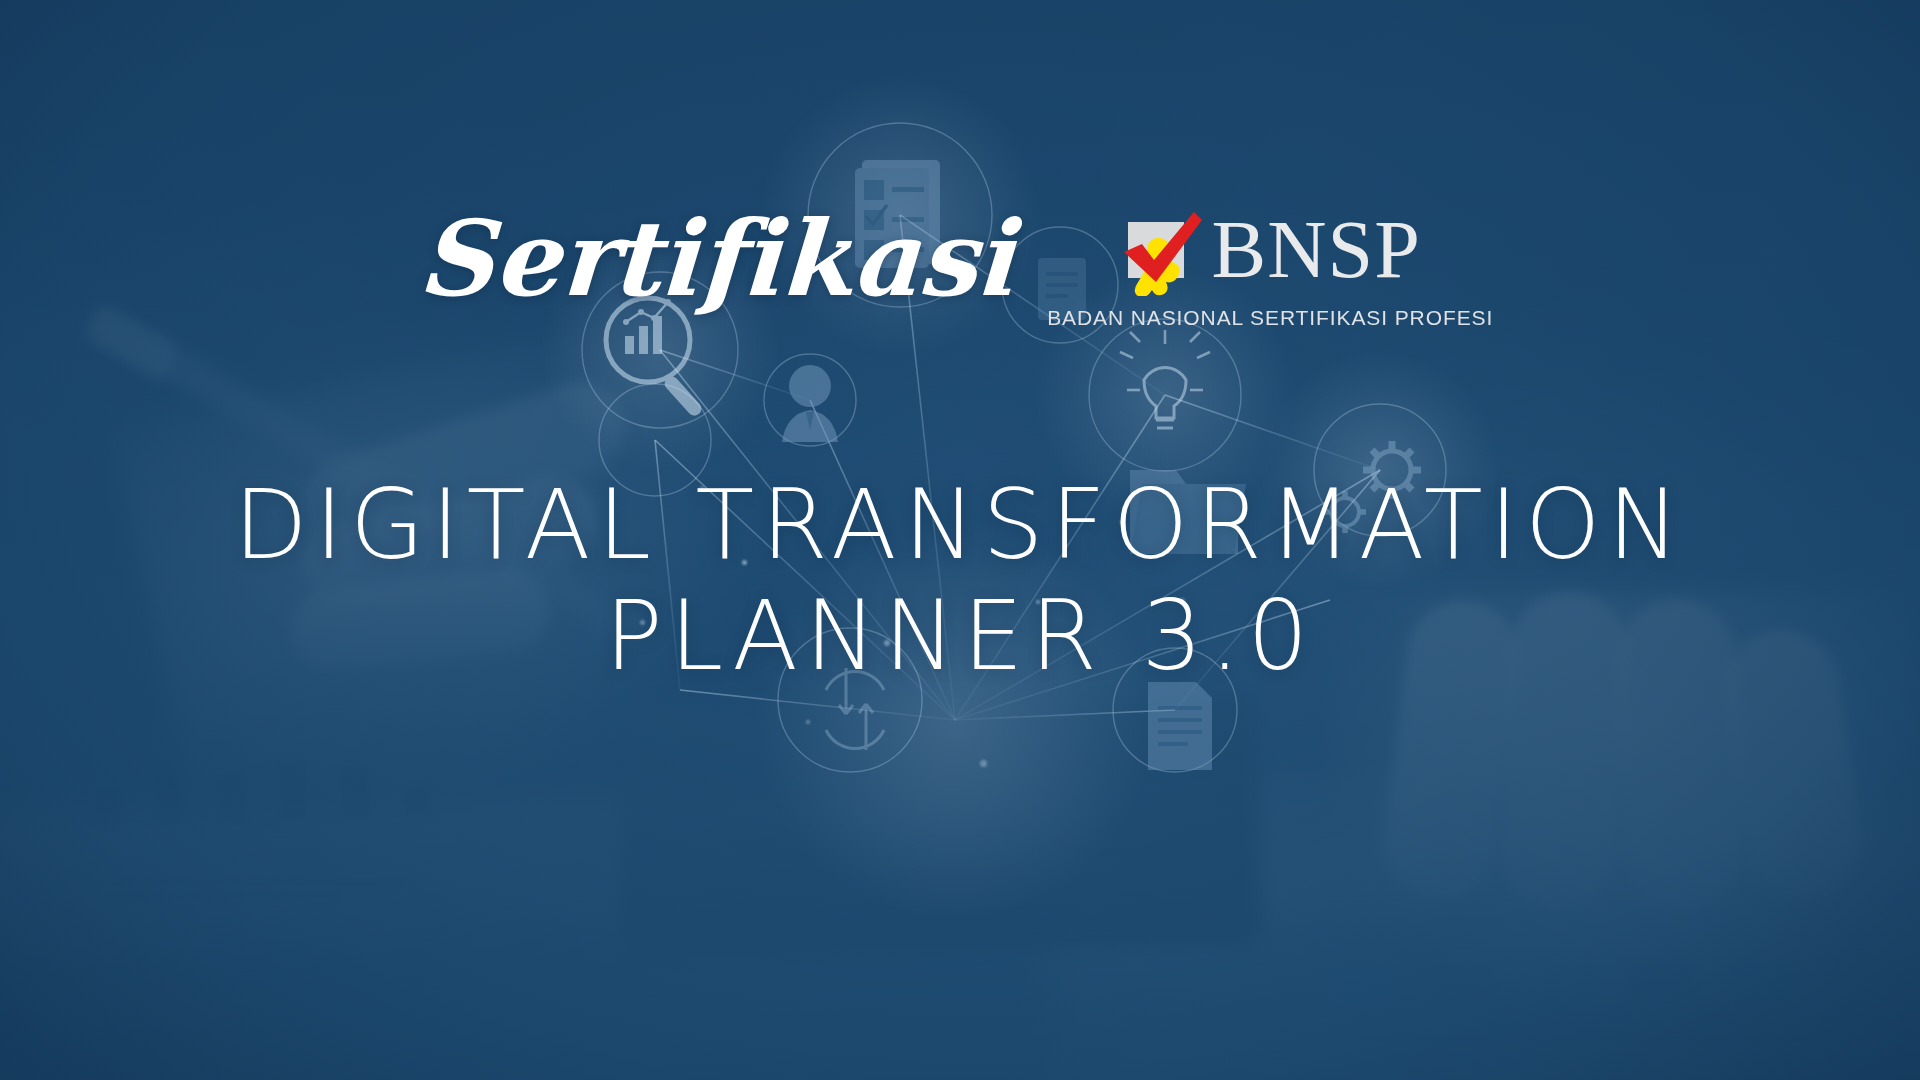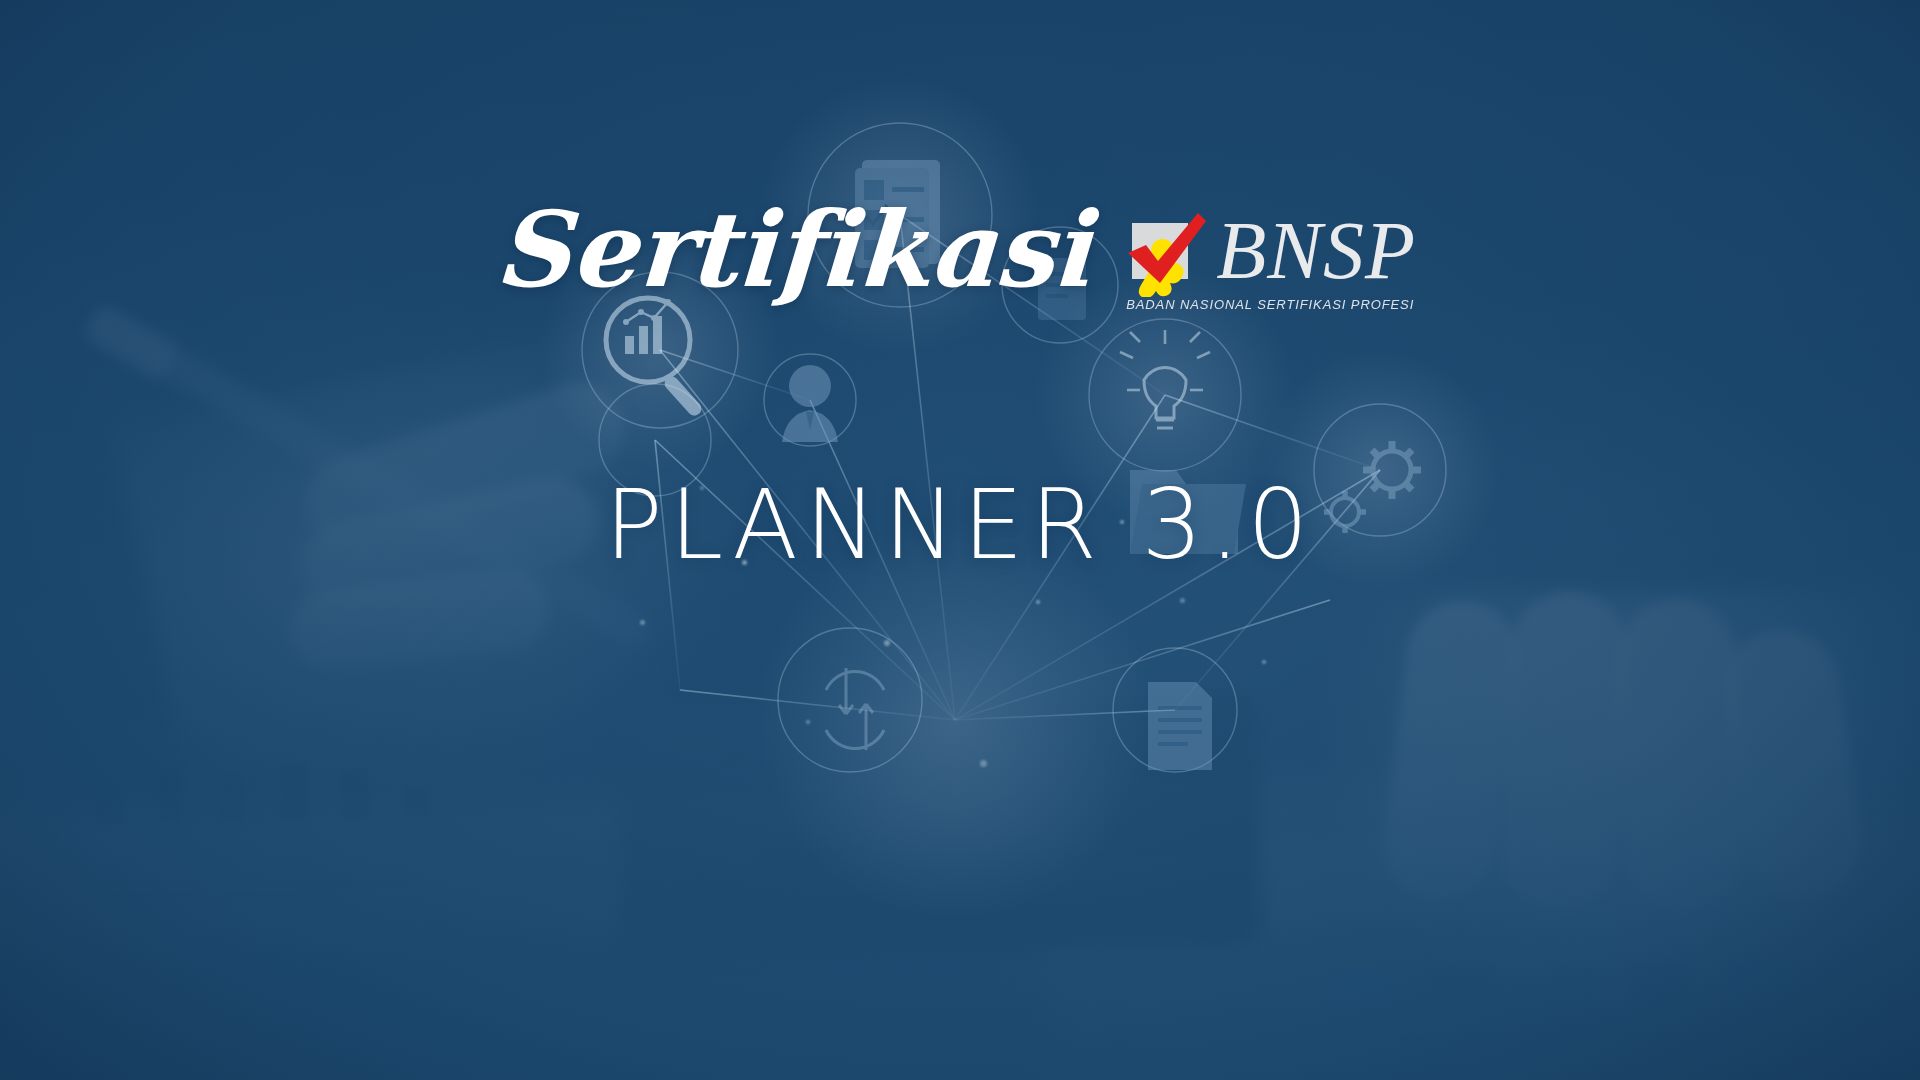--- a/index.html
+++ b/index.html
@@ -126,40 +126,40 @@
     font-family:"DejaVu Serif", serif;
     font-style:italic; font-weight:700;
     font-size:104px; line-height:1;
     color:#ffffff; letter-spacing:-1px;
     transform:skewX(-6deg);
     text-shadow:0 2px 10px rgba(10,35,60,.35);
     padding-bottom:10px;
   }
 
   
-  .bnsp{ display:flex; flex-direction:column; align-items:center; margin-top:6px;font-style:italic; }
+  .bnsp{ display:flex; flex-direction:column; align-items:center; margin-top:6px; }
   .bnsp-top{ display:flex; align-items:center; gap:6px; }
   .bnsp-mark{ position:relative; width:86px; height:92px; }
   .mark-square{
     position:absolute; left:8px; top:18px; width:56px; height:56px;
     background:#d9dadb;
   }
   .mark-dot{
     position:absolute; left:27px; top:34px; width:23px; height:23px;
     border-radius:50%; background:#ffe200;
   }
   .bnsp-word{
     font-family:"Liberation Serif", serif;
     font-size:82px; line-height:.92; color:#e9eaec; font-weight:400;
     letter-spacing:1px;
   }
   .bnsp-sub{
     font-family:"Liberation Sans", sans-serif;
-    font-size:13px; letter-spacing:.9px; color:#dfe2e6;
-    margin-top:0; white-space:nowrap;
+    font-size:21px; letter-spacing:.9px; color:#dfe2e6;
+    margin-top:10px; white-space:nowrap;
   }
 
   .headline{
     position:absolute; left:0; right:0; top:470px;
     text-align:center; color:#ffffff;
     font-family:"DejaVu Sans", sans-serif;
     font-weight:300;
     font-size:96px; line-height:1.16;
     letter-spacing:7px;
     text-shadow:0 2px 14px rgba(10,35,60,.28);
@@ -406,20 +406,21 @@
               <path d="M4 48 L22 40 L34 56 L74 8 L82 16 L36 78 Z" fill="#e02020"></path>
             </svg>
           </div>
           <div class="bnsp-word">BNSP</div>
         </div>
         <div class="bnsp-sub">BADAN NASIONAL SERTIFIKASI PROFESI</div>
       </div>
     </div>
 
     <div class="headline">
+      <span class="l1">DIGITAL TRANSFORMATION</span>
       <span class="l2">PLANNER 3.0</span>
     </div>
 
     <div class="subtitle">
     </div>
 
   </div>
 </div>
 
 </body></html>

